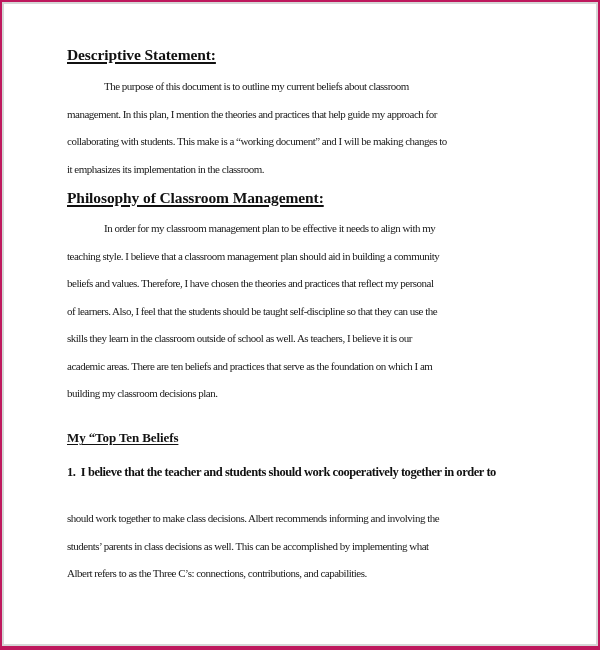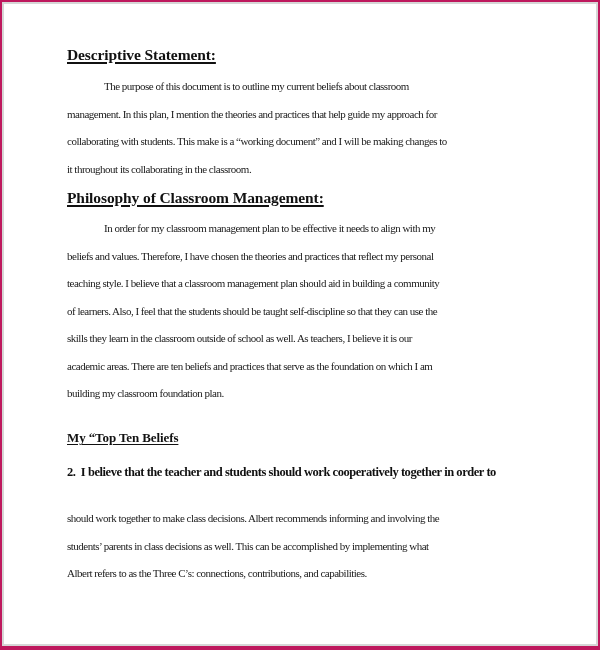--- a/index.html
+++ b/index.html
@@ -80,39 +80,39 @@
 
 <div id="canvas">
   <div class="page">
 
     <div class="h-major" style="top: 41px;">Descriptive Statement:</div>
 
     <div class="para" style="top: 69px;">
       <div class="line indent">The purpose of this document is to outline my current beliefs about classroom</div>
       <div class="line">management. In this plan, I mention the theories and practices that help guide my approach for</div>
       <div class="line">collaborating with students. This make is a “working document” and I will be making changes to</div>
-      <div class="line">it throughout its collaborating in the classroom.</div>
+      <div class="line">it emphasizes its implementation in the classroom.</div>
     </div>
 
     <div class="h-major" style="top: 184px;">Philosophy of Classroom Management:</div>
 
     <div class="para" style="top: 211px;">
       <div class="line indent">In order for my classroom management plan to be effective it needs to align with my</div>
+      <div class="line">teaching style. I believe that a classroom management plan should aid in building a community</div>
       <div class="line">beliefs and values. Therefore, I have chosen the theories and practices that reflect my personal</div>
-      <div class="line">teaching style. I believe that a classroom management plan should aid in building a community</div>
       <div class="line">of learners. Also, I feel that the students should be taught self-discipline so that they can use the</div>
       <div class="line">skills they learn in the classroom outside of school as well. As teachers, I believe it is our</div>
       <div class="line">academic areas. There are ten beliefs and practices that serve as the foundation on which I am</div>
-      <div class="line">building my classroom foundation plan.</div>
+      <div class="line">building my classroom decisions plan.</div>
     </div>
 
     <div class="h-minor" style="top: 425px;">My “Top Ten Beliefs</div>
 
     <div class="belief" style="top: 459px;">
-      <div class="line">2.  I believe that the teacher and students should work cooperatively together in order to</div>
+      <div class="line">1.  I believe that the teacher and students should work cooperatively together in order to</div>
     </div>
 
     <div class="para" style="top: 501px;">
       <div class="line">should work together to make class decisions. Albert recommends informing and involving the</div>
       <div class="line">students’ parents in class decisions as well. This can be accomplished by implementing what</div>
       <div class="line">Albert refers to as the Three C’s: connections, contributions, and capabilities.</div>
     </div>
 
   </div>
 </div>

